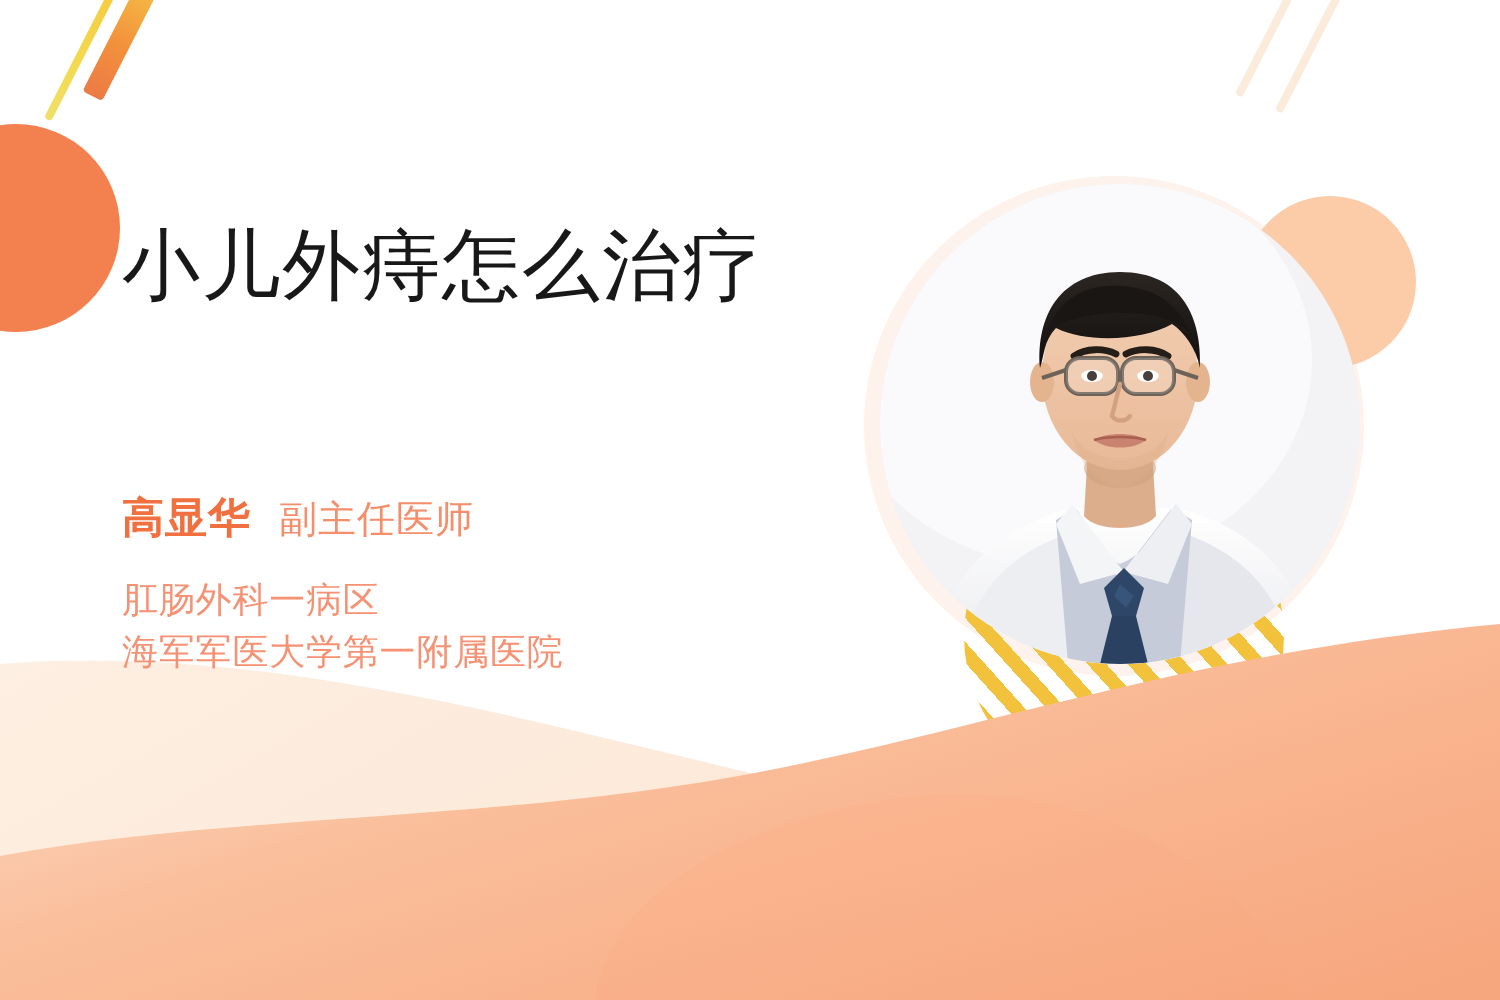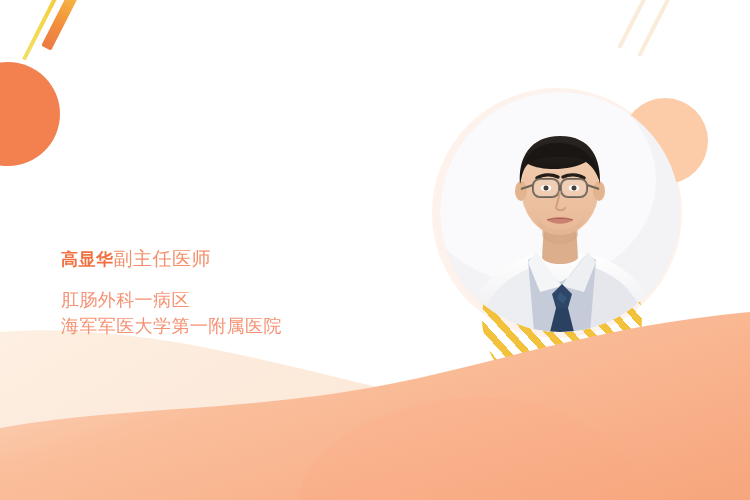--- a/index.html
+++ b/index.html
@@ -171,30 +171,31 @@
   }
 
   .byline {
     position: absolute;
     left: 61px;
     top: 249px;
     white-space: nowrap;
     line-height: 1;
   }
   .doctor-name {
-    font-size: 17px;
+    font-size: 21px;
     font-weight: 700;
     color: #F07040;
     letter-spacing: 0.5px;
   }
   .doctor-title {
     font-size: 19px;
     font-weight: 400;
     color: #F58F6B;
     letter-spacing: 0.5px;
+    margin-left: 14px;
   }
 
   .affiliation {
     position: absolute;
     left: 61px;
     top: 288px;
     font-size: 18px;
     line-height: 1.42;
     color: #F69274;
     letter-spacing: 0.4px;
@@ -319,20 +320,21 @@
         <path d="M120,100 L116,116 C118,119 123,119 125,116" stroke="#D3A181" stroke-width="2.2" fill="none" stroke-linecap="round"></path>
 
         <path d="M107,128 C113,124 127,124 133,128 C127,133 113,133 107,128 Z" fill="#C98370"></path>
         <path d="M107,128 C113,126 127,126 133,128" stroke="#A9604F" stroke-width="1.2" fill="none"></path>
 
         <path d="M96,124 C104,142 136,142 144,124 C140,146 124,152 120,152 C116,152 100,146 96,124 Z" fill="#E0AE8A" opacity="0.35"></path>
       </g>
     </svg>
   </div>
 
+  <div class="title">小儿外痔怎么治疗</div>
 
   <div class="byline">
     <span class="doctor-name">高显华</span><span class="doctor-title">副主任医师</span>
   </div>
 
   <div class="affiliation">
     <div>肛肠外科一病区</div>
     <div>海军军医大学第一附属医院</div>
   </div>
 

